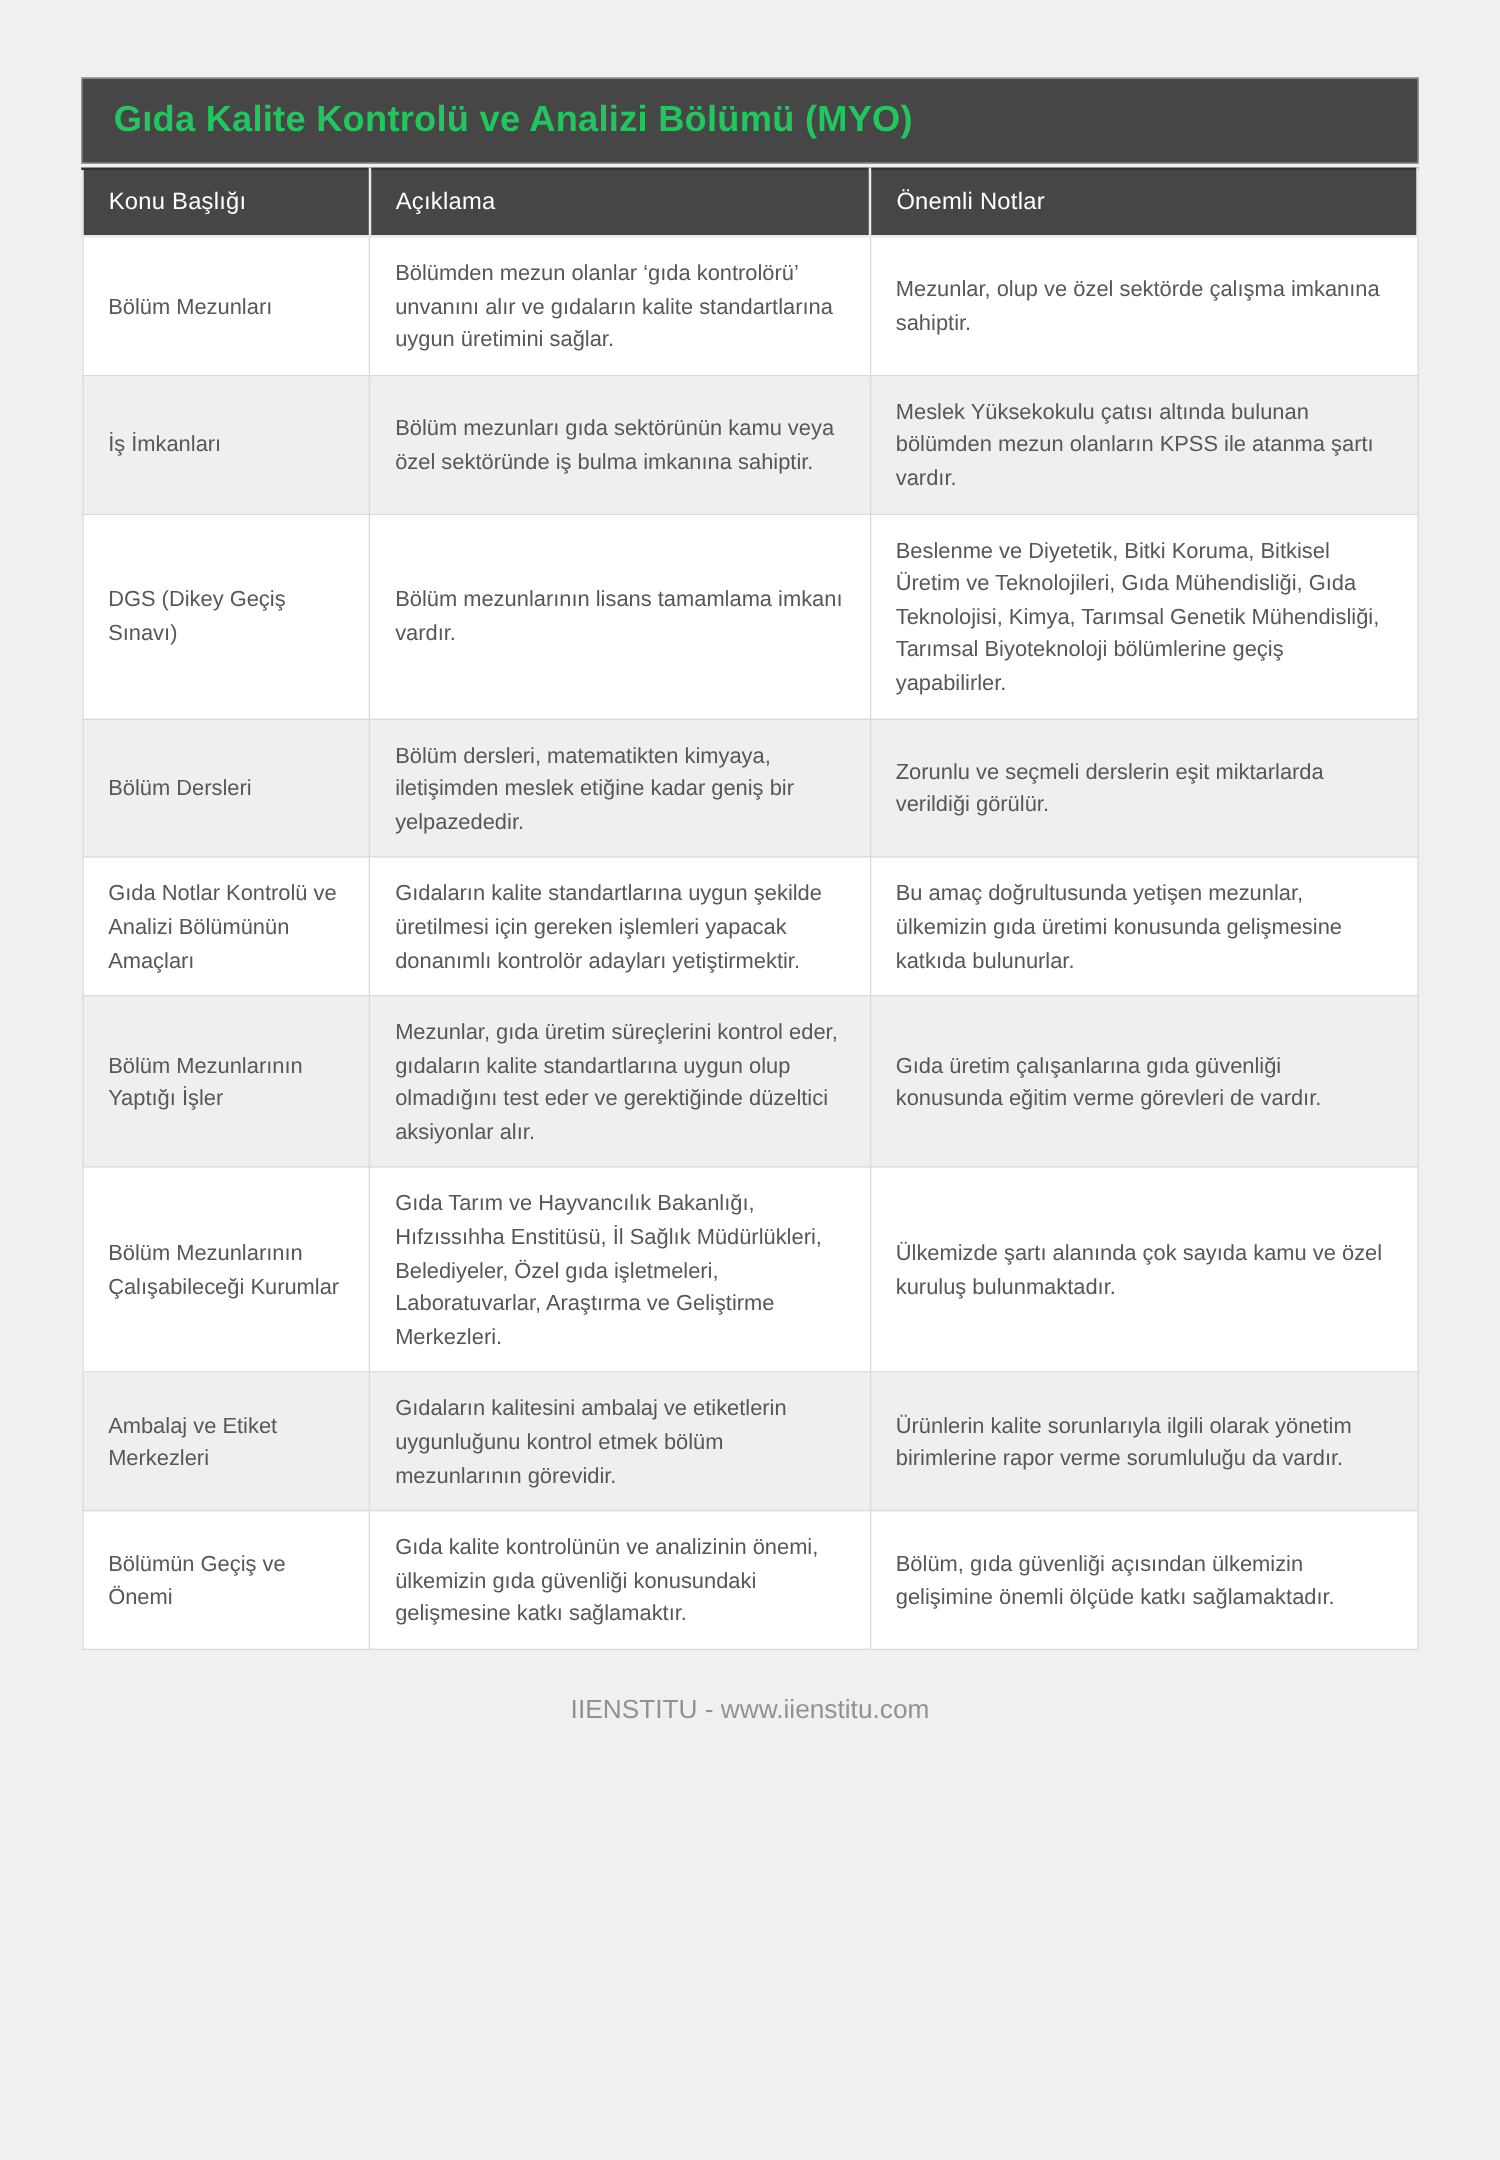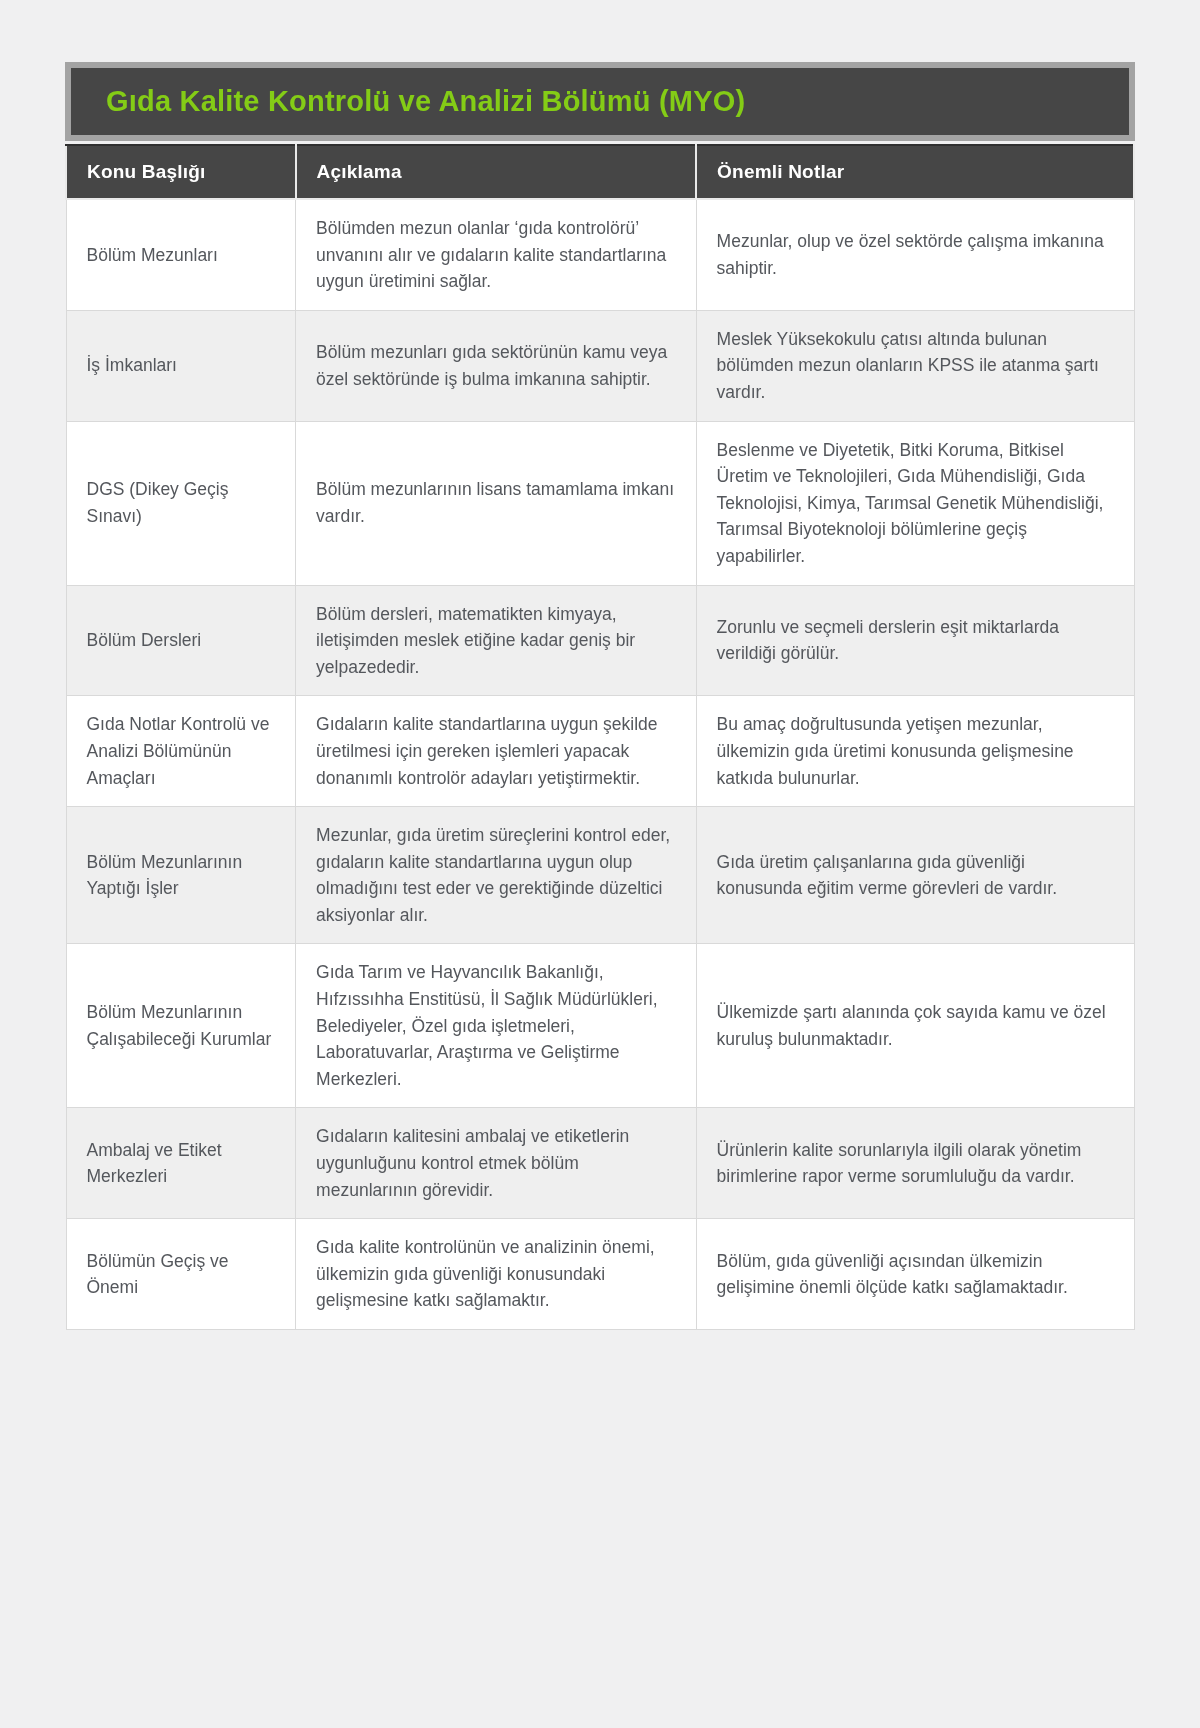--- a/index.html
+++ b/index.html
@@ -15,42 +15,42 @@
     background: #f0f0f1;
     box-sizing: border-box;
     padding-top: 62px;
   }
   .card {
     width: 1070px;
     margin: 0 auto;
   }
   .title-bar {
     background: #464646;
-    color: #84cc16;
+    color: #22c55e;
     font-size: 29px;
     font-weight: bold;
-    padding: 17px 35px;
-    border: 6px solid #a3a3a3;
+    padding: 17px 25px;
+    border: 1px solid #a3a3a3;
     box-sizing: border-box;
     letter-spacing: 0.2px;
   }
   table.info-table {
     width: 100%;
     border-collapse: collapse;
     margin-top: 3px;
     table-layout: fixed;
   }
   col.c1 { width: 21.5%; }
   col.c2 { width: 37.5%; }
   col.c3 { width: 41%; }
   th {
     background: #464646;
     color: #ffffff;
     font-size: 19px;
-    font-weight: bold;
+    font-weight: normal;
     text-align: left;
     padding: 15px 20px;
     border: 2px solid #e9e9e9;
     border-top-color: #303030;
     letter-spacing: 0.2px;
   }
   td {
     font-size: 17.5px;
     color: #54575c;
     line-height: 1.52;
@@ -135,13 +135,14 @@
         </tr>
         <tr>
           <td>Bölümün Geçiş ve Önemi</td>
           <td>Gıda kalite kontrolünün ve analizinin önemi, ülkemizin gıda güvenliği konusundaki gelişmesine katkı sağlamaktır.</td>
           <td>Bölüm, gıda güvenliği açısından ülkemizin gelişimine önemli ölçüde katkı sağlamaktadır.</td>
         </tr>
       </tbody>
     </table>
   </div>
 
+  <div class="footer">IIENSTITU - www.iienstitu.com</div>
 </div>
 
 </body></html>

